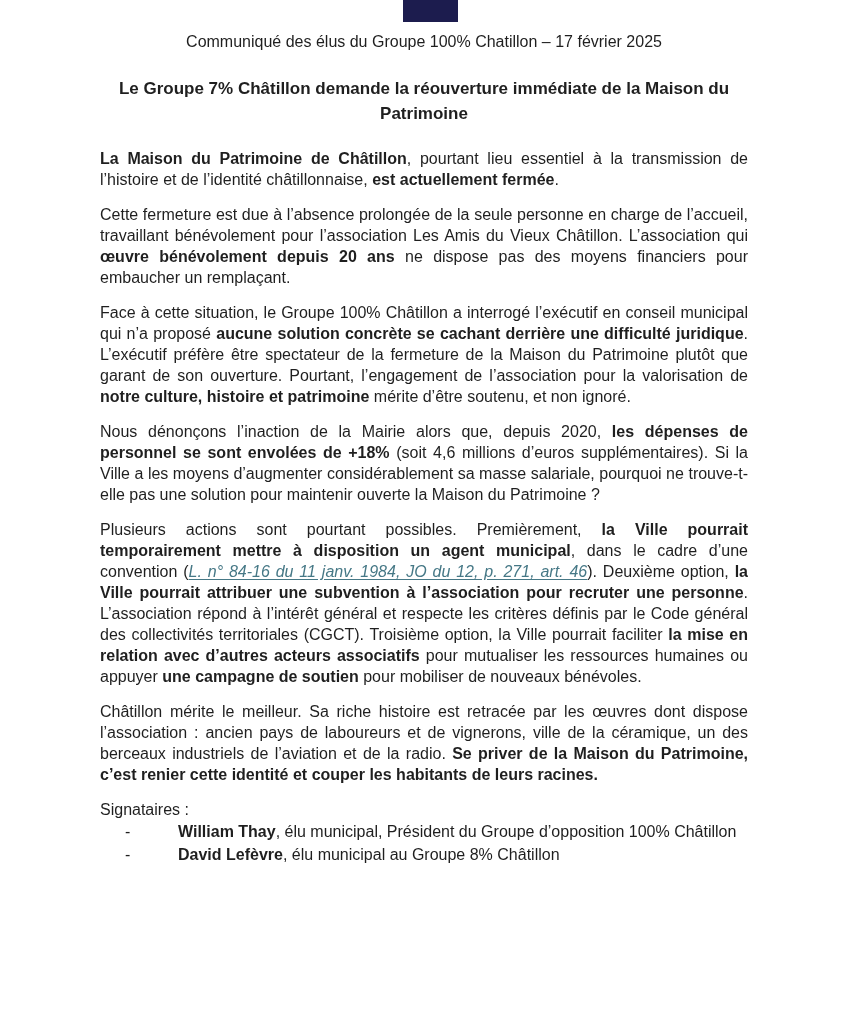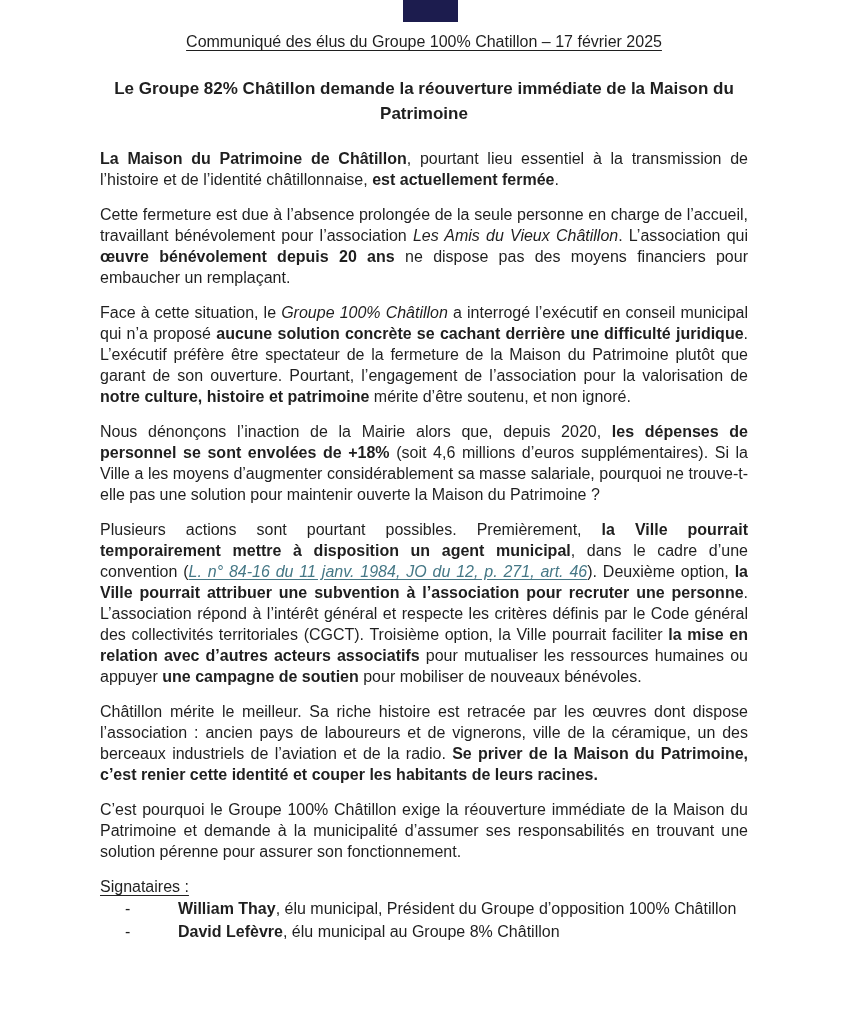--- a/index.html
+++ b/index.html
@@ -23,36 +23,36 @@
     margin:0 auto;
     transform:translateX(6px);
   }
   .title{
     margin-top:9px;
     margin-bottom:24px;
     text-align:center;
     font-size:16px;
     line-height:21px;
   }
-  .u{text-decoration:underline;text-underline-offset:3px;}
+  .u{text-underline-offset:3px;}
   .heading{
     margin:0 0 22px 0;
     text-align:center;
     font-size:17px;
     font-weight:bold;
     line-height:25px;
   }
   p.body-par{
     margin:0 0 14px 0;
     text-align:justify;
     font-size:16px;
     line-height:21px;
   }
   .b{font-weight:bold;}
-  .i{font-style:italic;}
+  .i{}
   a.doc-link{
     color:var(--link);
     text-decoration:underline;
     text-underline-offset:2px;
     cursor:pointer;
     font-style:italic;
   }
   .sig-label{
     font-size:16px;
     line-height:21px;
@@ -69,30 +69,29 @@
 </head>
 <body>
 
 <div class="page">
   <div class="logo"></div>
 
   <div class="title">
     <span class="u">Communiqué des élus du Groupe 100% Chatillon – 17 février 2025</span>
   </div>
 
-  <h1 class="heading">Le Groupe 82% Châtillon demande la réouverture immédiate de la Maison du Patrimoine</h1>
+  <h1 class="heading">Le Groupe 7% Châtillon demande la réouverture immédiate de la Maison du Patrimoine</h1>
 
   <div id="paragraphs">
       <p class="body-par"><span class="b">La Maison du Patrimoine de Châtillon</span><span>, pourtant lieu essentiel à la transmission de l’histoire et de l’identité châtillonnaise, </span><span class="b">est actuellement fermée</span><span>.</span></p>
       <p class="body-par"><span>Cette fermeture est due à l’absence prolongée de la seule personne en charge de l’accueil, travaillant bénévolement pour l’association </span><span class="i">Les Amis du Vieux Châtillon</span><span>. L’association qui </span><span class="b">œuvre bénévolement depuis 20 ans</span><span> ne dispose pas des moyens financiers pour embaucher un remplaçant.</span></p>
       <p class="body-par"><span>Face à cette situation, le </span><span class="i">Groupe 100% Châtillon</span><span> a interrogé l’exécutif en conseil municipal qui n’a proposé </span><span class="b">aucune solution concrète se cachant derrière une difficulté juridique</span><span>. L’exécutif préfère être spectateur de la fermeture de la Maison du Patrimoine plutôt que garant de son ouverture. Pourtant, l’engagement de l’association pour la valorisation de </span><span class="b">notre culture, histoire et patrimoine</span><span> mérite d’être soutenu, et non ignoré.</span></p>
       <p class="body-par"><span>Nous dénonçons l’inaction de la Mairie alors que, depuis 2020, </span><span class="b">les dépenses de personnel se sont envolées de +18%</span><span> (soit 4,6 millions d’euros supplémentaires). Si la Ville a les moyens d’augmenter considérablement sa masse salariale, pourquoi ne trouve-t-elle pas une solution pour maintenir ouverte la Maison du Patrimoine&nbsp;?</span></p>
       <p class="body-par"><span>Plusieurs actions sont pourtant possibles. Premièrement, </span><span class="b">la Ville pourrait temporairement mettre à disposition un agent municipal</span><span>, dans le cadre d’une convention (</span><a href="#" class="doc-link">L. n° 84-16 du 11 janv. 1984, JO du 12, p. 271, art. 46</a><span>). Deuxième option, </span><span class="b">la Ville pourrait attribuer une subvention à l’association pour recruter une personne</span><span>. L’association répond à l’intérêt général et respecte les critères définis par le Code général des collectivités territoriales (CGCT). Troisième option, la Ville pourrait faciliter </span><span class="b">la mise en relation avec d’autres acteurs associatifs</span><span> pour mutualiser les ressources humaines ou appuyer </span><span class="b">une campagne de soutien</span><span> pour mobiliser de nouveaux bénévoles.</span></p>
       <p class="body-par"><span>Châtillon mérite le meilleur. Sa riche histoire est retracée par les œuvres dont dispose l’association&nbsp;: ancien pays de laboureurs et de vignerons, ville de la céramique, un des berceaux industriels de l’aviation et de la radio. </span><span class="b">Se priver de la Maison du Patrimoine, c’est renier cette identité et couper les habitants de leurs racines.</span></p>
-      <p class="body-par"><span>C’est pourquoi le Groupe 100% Châtillon exige la réouverture immédiate de la Maison du Patrimoine et demande à la municipalité d’assumer ses responsabilités en trouvant une solution pérenne pour assurer son fonctionnement.</span></p>
     </div>
 
   <div class="sig-label">
     <span class="u">Signataires&nbsp;:</span>
   </div>
 
   <div id="sig-list">
       <div class="sig-row">
         <span class="dash">-</span>
         <span class="sig-text"><span class="b">William Thay</span><span>, élu municipal, Président du Groupe d’opposition 100% Châtillon</span></span>

